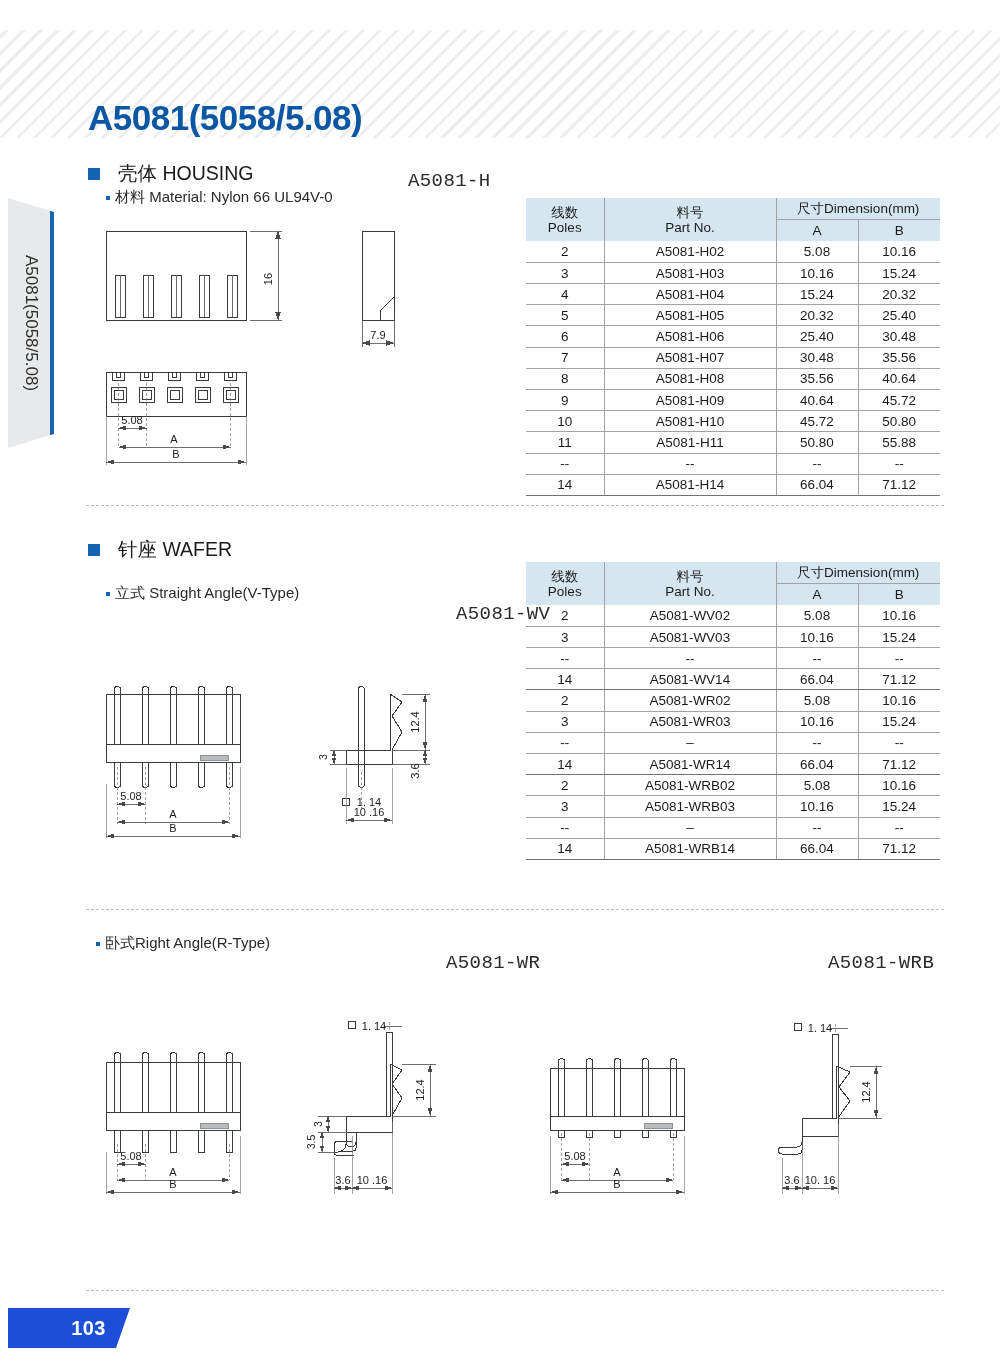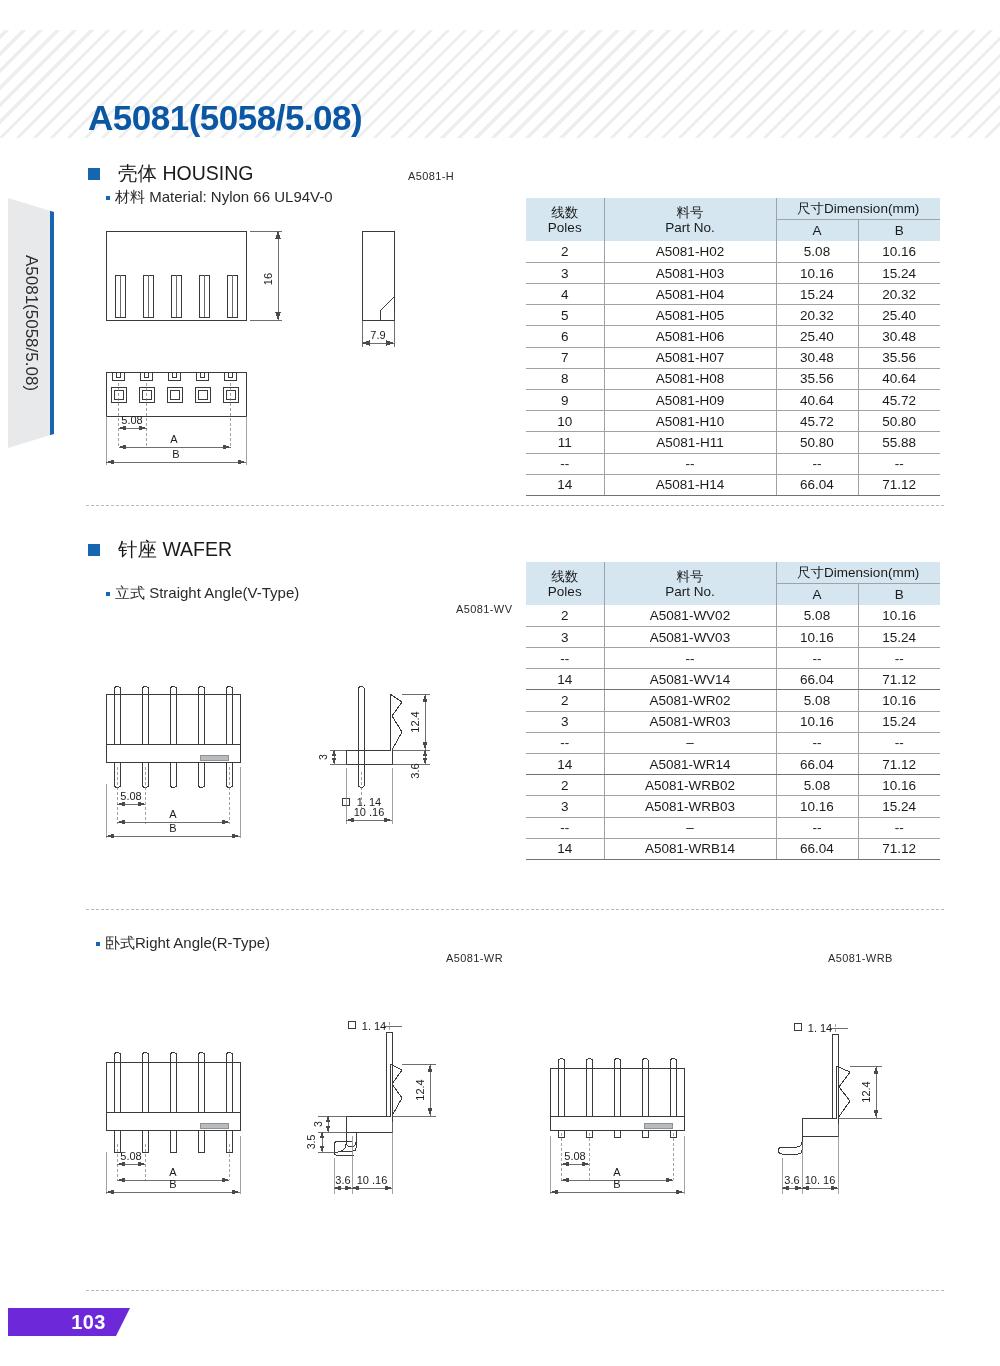--- a/index.html
+++ b/index.html
@@ -55,22 +55,22 @@
   .sec-square { width: 12px; height: 12px; background: #1565b0; display:inline-block; }
   .bullet-line {
     position: absolute; font-size: 15px; color: #2a2a2a; white-space: nowrap;
     display: flex; align-items: center; gap: 5px;
   }
   .bullet-line::before {
     content: ""; width: 4px; height: 4px; background: #1565b0;
     display: inline-block; flex: 0 0 auto;
   }
   .partcode {
-    position: absolute; font-size: 11px; color: #2a2a2a;
-    letter-spacing: 0.4px; white-space: nowrap;
+    position: absolute; font-size: 19px; color: #2a2a2a;
+    letter-spacing: 0.4px; white-space: nowrap; font-family: Liberation Mono, monospace;
   }
 
   
   .dtable { position: absolute; border-collapse: collapse; }
   .dtable td, .dtable th {
     border: 0; padding: 0;
     font-size: 13.5px; color: #1b1b1b; text-align: center;
     font-weight: normal;
   }
   .dtable .hdr { background: #d5e6f1; }
@@ -87,22 +87,22 @@
   .hdr td.hsplit { border-bottom: 1px solid #9fa3a6; }
 
   
   .dashrule {
     position: absolute; height: 0;
     border-top: 1.5px dashed #b9bcbe;
   }
 
   
   .footer-banner {
-    position: absolute; left: 8px; top: 1308px; width: 122px; height: 28px;
-    background: #6d28d9;
+    position: absolute; left: 8px; top: 1308px; width: 122px; height: 40px;
+    background: #1d4ed8;
     clip-path: polygon(0 0, 100% 0, calc(100% - 14px) 100%, 0 100%);
     display: flex; align-items: center; justify-content: flex-end;
   }
   .footer-num {
     color: #fff; font-size: 20px; font-weight: bold;
     padding-right: 24px; letter-spacing: 0.5px;
   }
 
   
   .dwg { position: absolute; }

